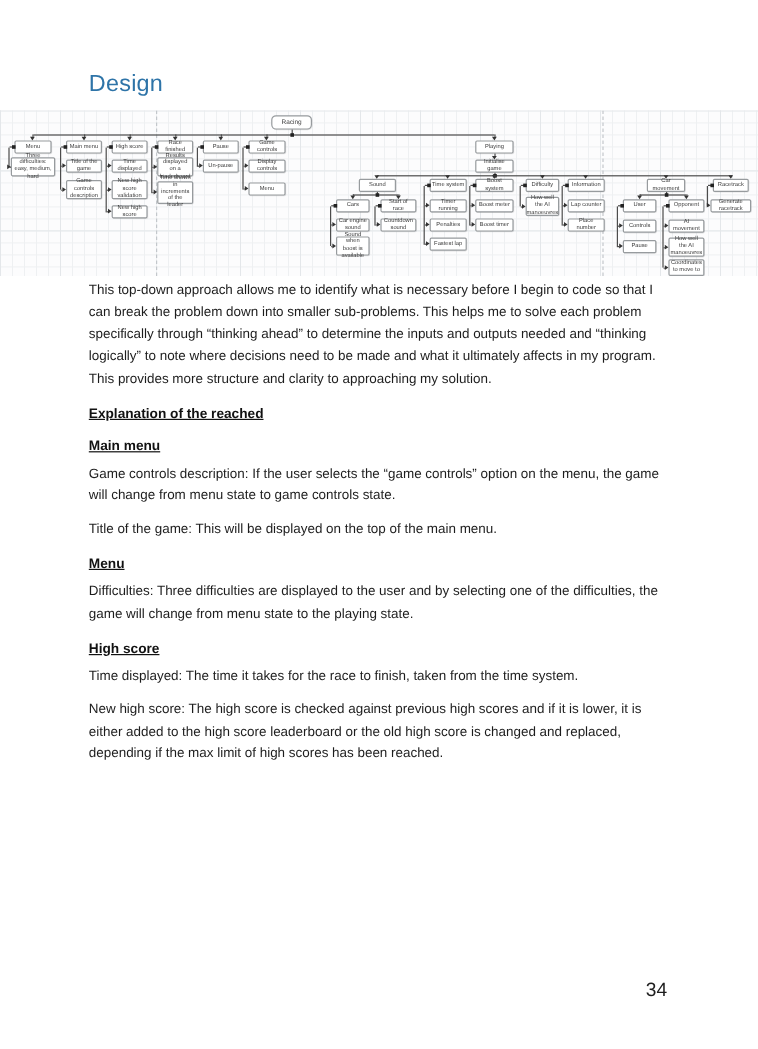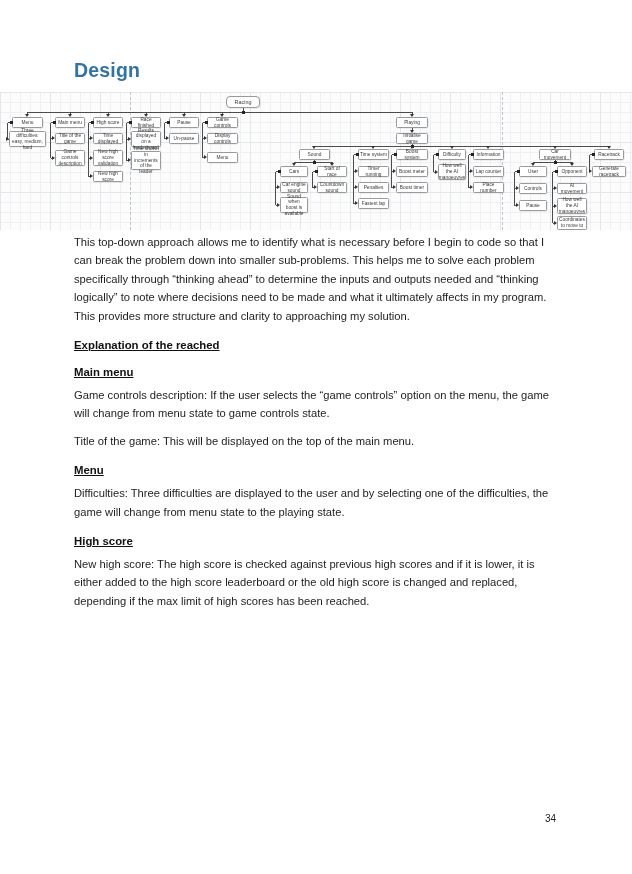--- a/index.html
+++ b/index.html
@@ -3,21 +3,21 @@
 <meta charset="utf-8">
 <style>
   html,body{margin:0;padding:0;background:#e9e9e9;}
   .page{
     position:relative;width:632px;height:874px;background:#ffffff;
     font-family:"Liberation Sans","DejaVu Sans",sans-serif;color:#1d1d1d;
     overflow:hidden;margin:0 auto;
   }
   .content{padding:0 72px 0 74px;}
   h1.doc-title{
-    margin:58px 0 10px;font-size:19.5px;font-weight:700;line-height:24px;
+    margin:58px 0 10px;font-size:19.5px;font-weight:400;line-height:24px;
     color:#2e74a8;letter-spacing:0.2px;
   }
   .subheading{
     margin:10px 0 0;font-size:11.4px;font-weight:700;line-height:14px;
     text-decoration:underline;color:#111;
   }
   .section-heading{
     margin:13px 0 7px;font-size:11.4px;font-weight:700;line-height:14px;
     text-decoration:underline;color:#111;
   }
@@ -48,21 +48,21 @@
   .dot{position:absolute;width:3px;height:3px;background:#222;}
   .arr-d{position:absolute;width:0;height:0;
     border-left:2.5px solid transparent;border-right:2.5px solid transparent;
     border-top:3.5px solid #333;}
   .arr-r{position:absolute;width:0;height:0;
     border-top:2.5px solid transparent;border-bottom:2.5px solid transparent;
     border-left:3.5px solid #333;}
   .pageline{position:absolute;top:0;bottom:0;border-left:1px dashed #c3c7cb;}
 
   .page-number{
-    position:absolute;right:76px;bottom:50px;font-size:10px;color:#1d1d1d;
+    position:absolute;right:76px;bottom:39px;font-size:16px;color:#1d1d1d;
   }
 </style>
 </head>
 <body>
 
 <div class="page">
 
   <div class="content">
     <h1 class="doc-title">Design</h1>
   </div>
@@ -277,17 +277,18 @@
     <div class="section-heading">Explanation of the reached</div>
 
     <div class="section-heading">Main menu</div>
     <p class="body">Game controls description: If the user selects the “game controls” option on the menu, the game will change from menu state to game controls state.</p>
     <p class="body">Title of the game: This will be displayed on the top of the main menu.</p>
 
     <div class="section-heading">Menu</div>
     <p class="body">Difficulties: Three difficulties are displayed to the user and by selecting one of the difficulties, the game will change from menu state to the playing state.</p>
 
     <div class="section-heading">High score</div>
+    <p class="body">Time displayed: The time it takes for the race to finish, taken from the time system.</p>
     <p class="body">New high score: The high score is checked against previous high scores and if it is lower, it is either added to the high score leaderboard or the old high score is changed and replaced, depending if the max limit of high scores has been reached.</p>
   </div>
 
   <div class="page-number">34</div>
 </div>
 
 </body></html>

